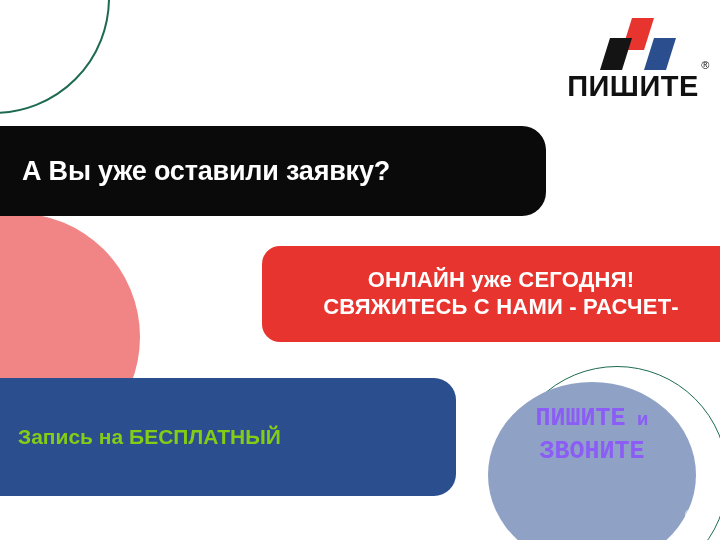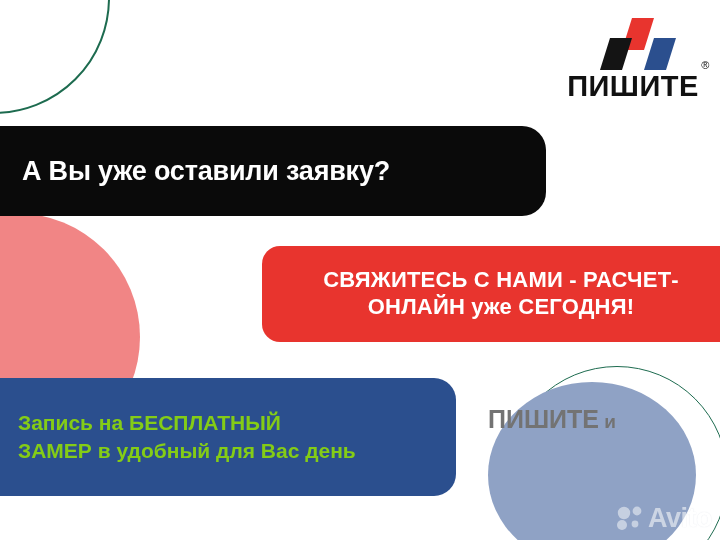--- a/index.html
+++ b/index.html
@@ -156,23 +156,25 @@
     line-height: 1.35;
     white-space: nowrap;
   }
 
   
   .circle-text {
     position: absolute;
     left: 488px;
     top: 404px;
     width: 208px;
-    color: #737373;
+    text-align: center;
+    color: #8b5cf6;
     font-weight: bold;
     line-height: 1.2;
+    font-family: Liberation Mono, monospace;
   }
   .circle-text .l1 { font-size: 25px; display: block; }
   .circle-text .l2 { font-size: 25px; display: block; margin-top: 3px; }
   .circle-text .small { font-size: 19px; }
 
   
   .watermark {
     position: absolute;
     right: 8px;
     bottom: 6px;
@@ -211,36 +213,35 @@
       <span>ПИШИТЕ</span>
       <span class="logo-reg">®</span>
     </div>
   </div>
 
   <div class="banner-black">
     <span class="txt">А Вы уже оставили заявку?</span>
   </div>
 
   <div class="banner-red">
+    <span class="line">ОНЛАЙН уже СЕГОДНЯ!</span>
     <span class="line">СВЯЖИТЕСЬ С НАМИ - РАСЧЕТ-</span>
-    <span class="line">ОНЛАЙН уже СЕГОДНЯ!</span>
   </div>
 
   <div class="banner-blue">
     <span class="line">Запись на БЕСПЛАТНЫЙ</span>
-    <span class="line">ЗАМЕР в удобный для Вас день</span>
   </div>
 
   <div class="circle-text">
     <span class="l1"><span>ПИШИТЕ</span><span class="small"> и</span></span>
+    <span class="l2">ЗВОНИТЕ</span>
   </div>
 
   <div class="watermark">
     <svg width="30" height="26" viewBox="0 0 30 26" xmlns="http://www.w3.org/2000/svg">
       <circle cx="9" cy="7" r="6.2" fill="#ffffff" opacity="0.9"></circle>
       <circle cx="22" cy="5" r="4.4" fill="#ffffff" opacity="0.9"></circle>
       <circle cx="7" cy="19" r="5.0" fill="#ffffff" opacity="0.9"></circle>
       <circle cx="20" cy="18" r="3.4" fill="#ffffff" opacity="0.9"></circle>
     </svg>
-    <span class="wm-text">Avito</span>
   </div>
 
 </div>
 
 </body></html>

